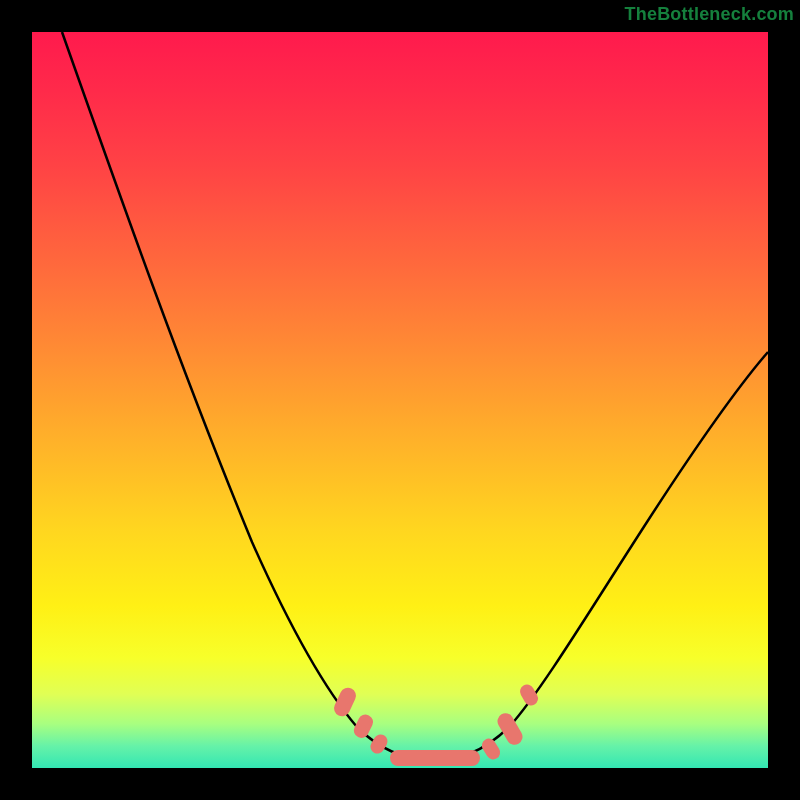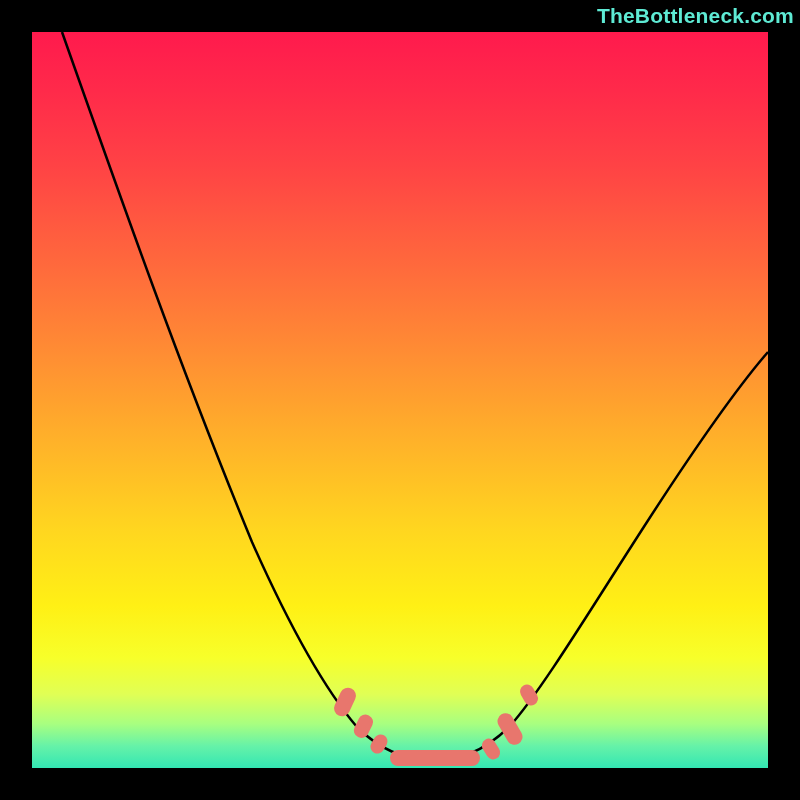--- a/index.html
+++ b/index.html
@@ -39,23 +39,23 @@
       #e0ff55 90%,
       #a8ff80 94%,
       #66f2a8 97%,
       #33e6b3 100%
     );
   }
   .watermark {
     position: absolute;
     top: 4px;
     right: 6px;
-    color: #5eead4;
+    color: #15803d;
     font-weight: 700;
-    font-size: 21px;
+    font-size: 18px;
     letter-spacing: 0.2px;
     user-select: none;
   }
   svg.curve {
     position: absolute;
     left: 0;
     top: 0;
     width: 736px;
     height: 736px;
     overflow: visible;

